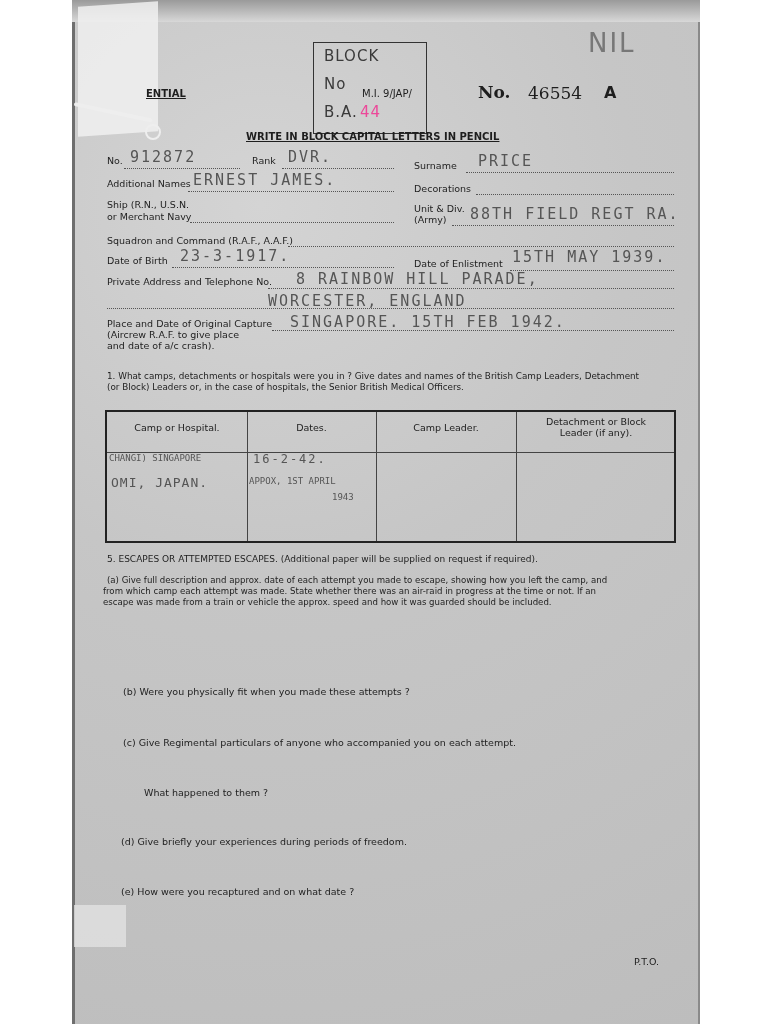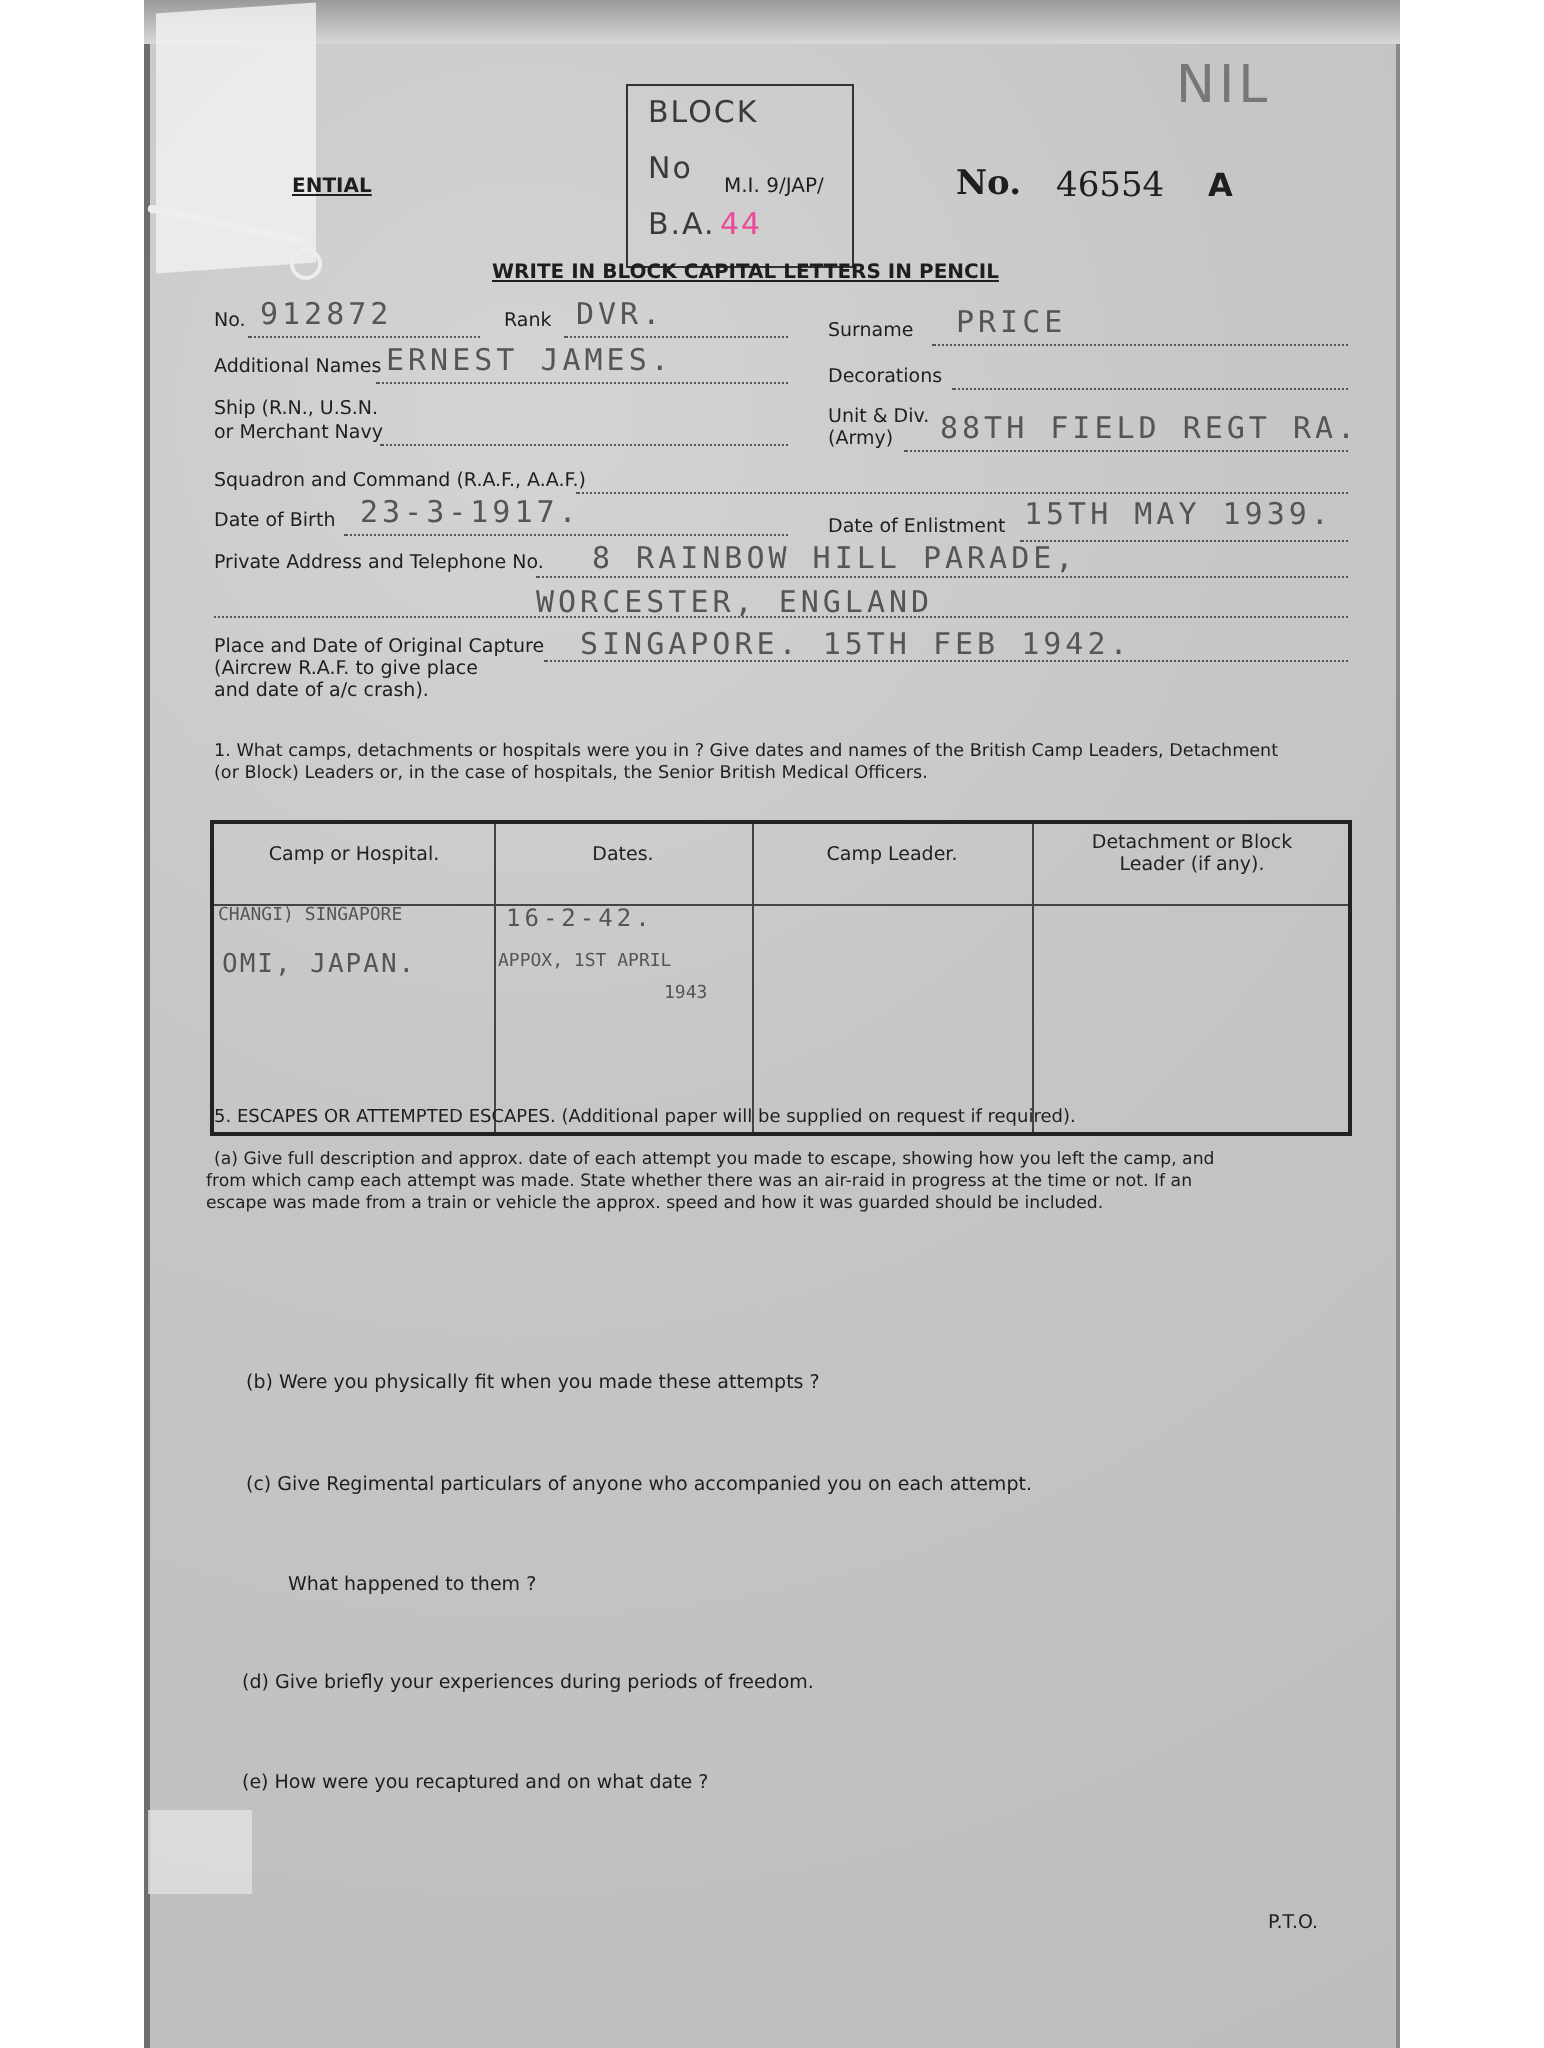--- a/index.html
+++ b/index.html
@@ -10,21 +10,21 @@
   .tape-top { position:absolute; left:78px; top:4px; width:80px; height:130px; background:rgba(240,240,240,0.85); transform:skewY(-4deg); }
   .tape-bottom { position:absolute; left:74px; top:905px; width:52px; height:42px; background:rgba(225,225,225,0.8); }
   .string { position:absolute; left:74px; top:102px; width:80px; height:4px; background:#eee; transform:rotate(12deg); transform-origin:left; border-radius:2px; }
   .ring { position:absolute; left:145px; top:124px; width:12px; height:12px; border:2px solid #eee; border-radius:50%; }
   .printed { position:absolute; color:#1e1e1e; font-family:"DejaVu Sans", sans-serif; font-size:9.5px; white-space:nowrap; }
   .bold { font-weight:bold; }
   .hand { position:absolute; color:#555; font-family:"DejaVu Sans Mono", monospace; font-size:15px; letter-spacing:2px; white-space:nowrap; }
   .dots { position:absolute; border-bottom:1px dotted #555; height:0; }
   .stamp { position:absolute; left:313px; top:42px; width:112px; height:90px; border:1.5px solid #333; }
   .stamp-line { position:absolute; left:10px; font-family:"DejaVu Sans", sans-serif; font-size:15px; color:#3a3a3a; letter-spacing:1px; }
-  .table { position:absolute; left:105px; top:410px; width:571px; height:158px; border:2px solid #222; box-sizing:border-box; }
+  .table { position:absolute; left:105px; top:410px; width:571px; height:133px; border:2px solid #222; box-sizing:border-box; }
   .th { position:absolute; top:0; height:40px; border-right:1px solid #444; box-sizing:border-box; text-align:center; font-size:9.5px; color:#222; padding-top:10px; }
   .tcol { position:absolute; top:0; bottom:0; border-right:1px solid #444; }
   .thline { position:absolute; left:0; right:0; top:40px; border-top:1px solid #444; }
 </style>
 </head>
 <body>
 
 <div class="page"></div>
 <div class="topfold"></div>
 <div class="tape-top"></div>

